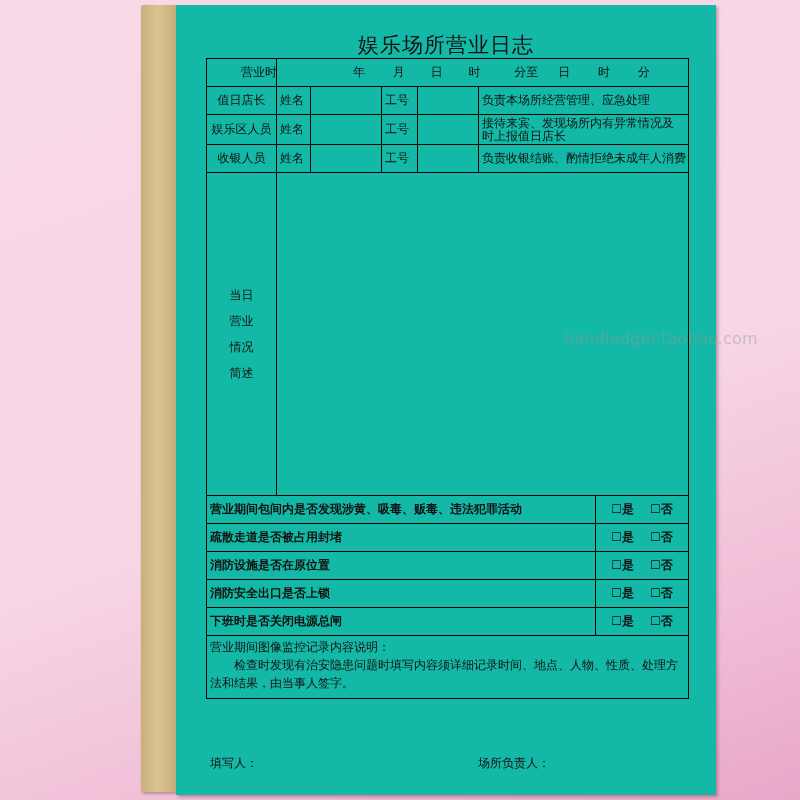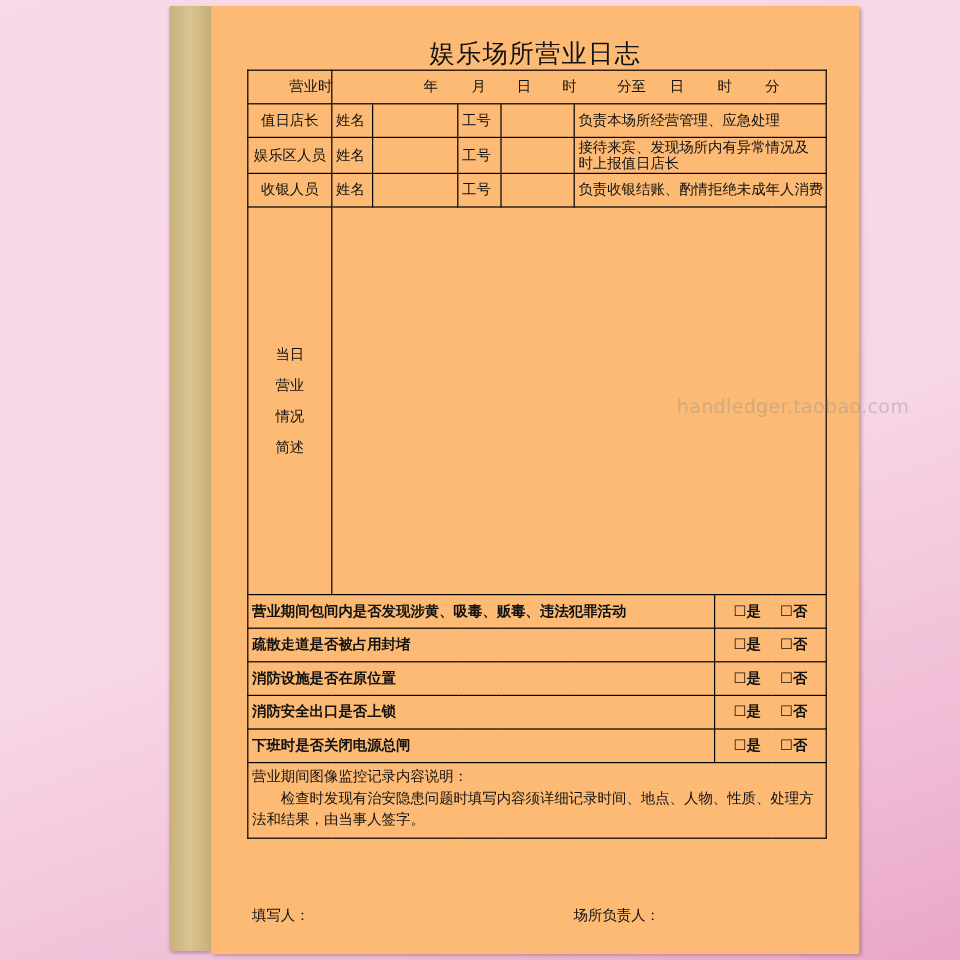--- a/index.html
+++ b/index.html
@@ -10,21 +10,21 @@
     color: #111;
   }
   .spine {
     position: absolute; left: 141px; top: 5px; width: 38px; height: 787px;
     background: linear-gradient(90deg, #c9b07a 0%, #d8c493 45%, #cdb47f 80%, #c2a970 100%);
     box-shadow: 1px 2px 3px rgba(120,80,90,0.45);
     border-radius: 2px 0 0 2px;
   }
   .page {
     position: absolute; left: 176px; top: 5px; width: 540px; height: 790px;
-    background: #fdba74;
+    background: #14b8a6;
     box-shadow: 2px 2px 3px rgba(140,90,110,0.55);
   }
   .title {
     position: absolute; left: 0; right: 0; top: 26px; text-align: center;
     font-size: 21px; letter-spacing: 1px; color: #111;
   }
   .grid {
     position: absolute; left: 30px; top: 53px; width: 482px;
     border-collapse: collapse; table-layout: fixed; font-size: 12px;
   }

